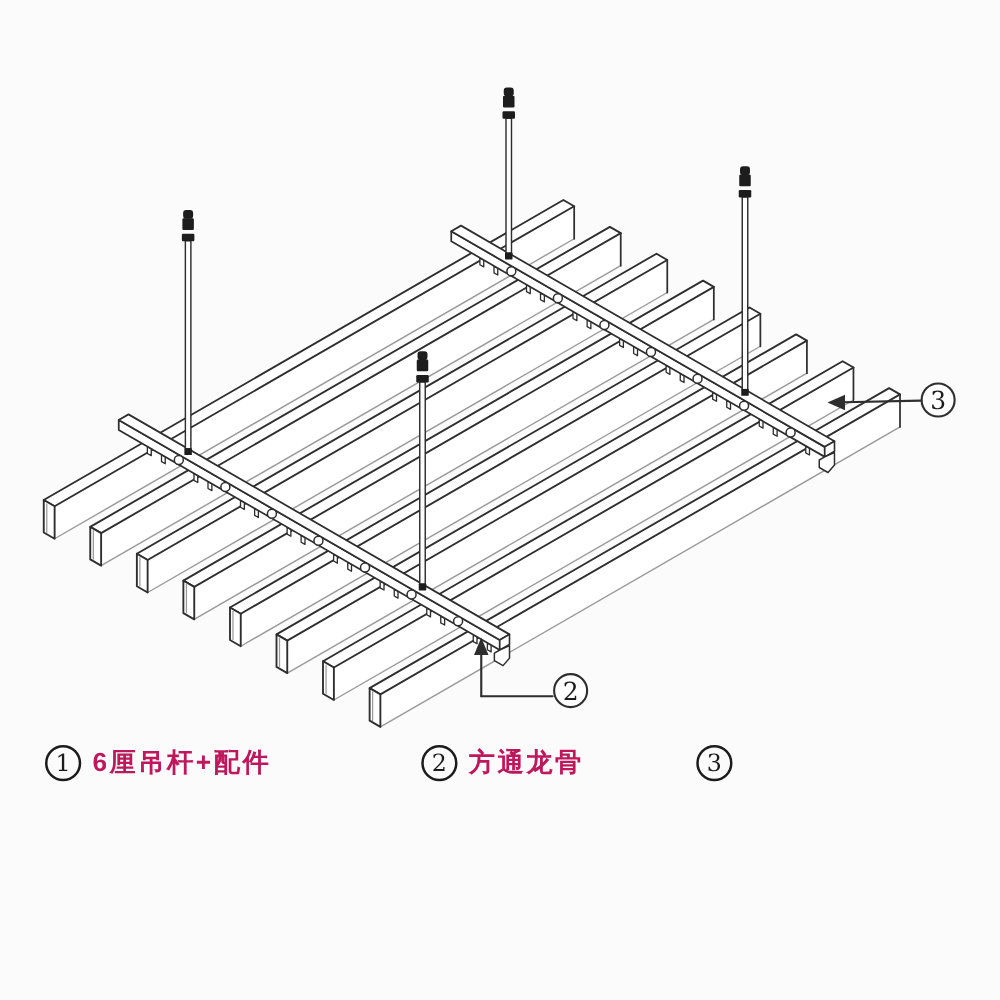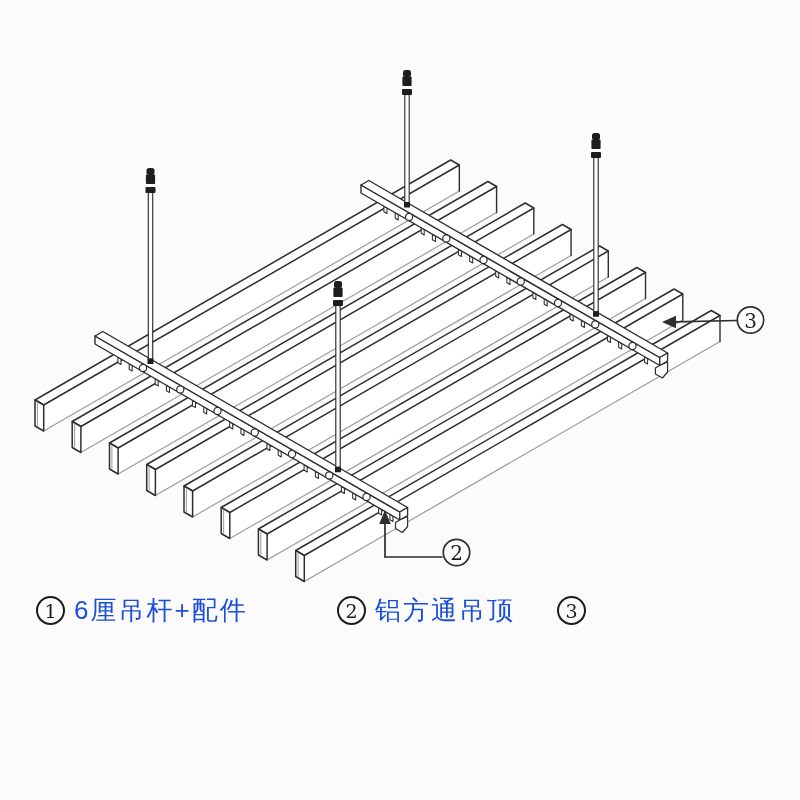--- a/index.html
+++ b/index.html
@@ -13,21 +13,21 @@
     position:absolute;display:flex;align-items:center;gap:9px;height:32px;
   }
   .legend-marker{
     width:29px;height:29px;box-sizing:border-box;
     border:2px solid #1c1c1c;border-radius:50%;
     display:flex;align-items:center;justify-content:center;
     font-family:"DejaVu Serif", serif;font-size:19px;color:#1c1c1c;
     flex:0 0 auto;padding-top:1px;
   }
   .legend-label{
-    font-size:26px;font-weight:400;color:#1d4ed8;letter-spacing:2px;
+    font-size:21px;font-weight:700;color:#be185d;letter-spacing:2px;
     white-space:nowrap;
   }
 </style>
 </head>
 <body>
 
 <div class="canvas">
   <div id="diagram"><svg width="800" height="800" viewBox="0 0 800 800">
         <g>
           <g>
@@ -194,18 +194,18 @@
           <text x="750.5" y="327.5" text-anchor="middle" font-family="'DejaVu Serif', serif" font-size="20" fill="#1c1c1c">3</text>
         </g>
       </svg></div>
 
   <div class="legend-item" style="left:36px;top:594px;">
     <span class="legend-marker">1</span>
     <span class="legend-label">6厘吊杆+配件</span>
   </div>
   <div class="legend-item" style="left:337px;top:594px;">
     <span class="legend-marker">2</span>
-    <span class="legend-label">铝方通吊顶</span>
+    <span class="legend-label">方通龙骨</span>
   </div>
   <div class="legend-item" style="left:557px;top:594px;">
     <span class="legend-marker">3</span>
   </div>
 </div>
 
 </body></html>

